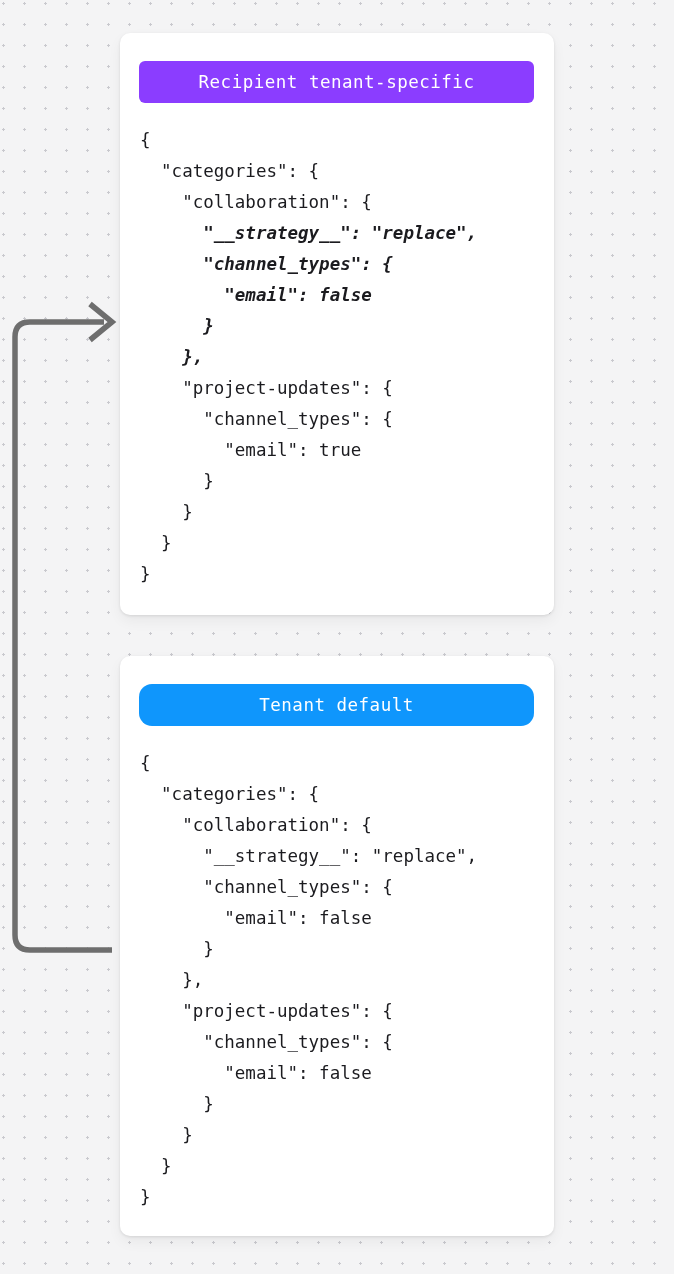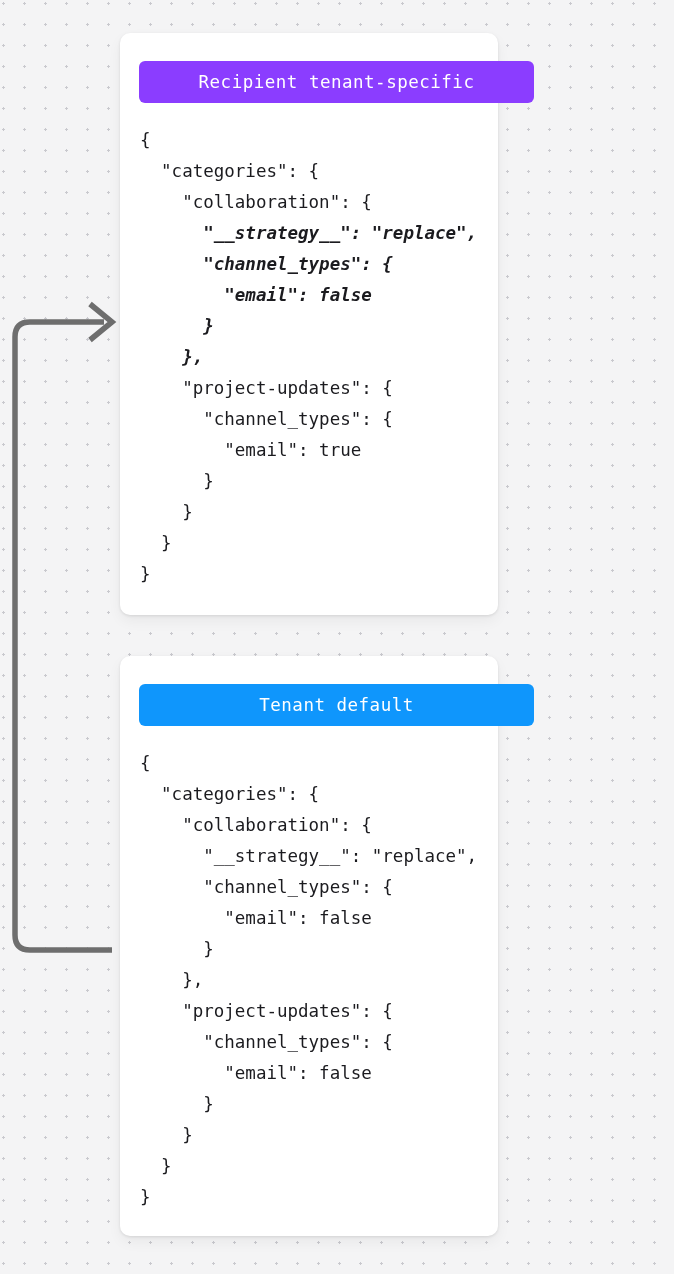--- a/index.html
+++ b/index.html
@@ -24,21 +24,21 @@
     position:absolute;
     left:0; top:280px;
     width:130px; height:700px;
     pointer-events:none;
   }
 
   
   .card {
     position:absolute;
     left:120px;
-    width:378px;
+    width:434px;
     background:#ffffff;
     border-radius:10px;
     box-shadow:0 1px 3px rgba(0,0,0,0.10), 0 6px 14px rgba(0,0,0,0.05);
   }
   #card-recipient { top:33px;  height:582px; }
   #card-default   { top:656px; height:580px; }
 
   .card-badge {
     position:absolute;
     left:19px; top:28px;
@@ -82,17 +82,17 @@
     <path d="M 112 670 L 30 670 Q 15 670 15 655 L 15 57 Q 15 42 30 42 L 104 42" fill="none" stroke="#6e6e6e" stroke-width="5.5" stroke-linecap="butt" stroke-linejoin="round"></path>
     <path d="M 90 24 L 112 42 L 90 60" fill="none" stroke="#6e6e6e" stroke-width="5.5" stroke-linecap="butt" stroke-linejoin="miter"></path>
   </svg>
 
   <div class="card" id="card-recipient">
     <div class="card-badge badge-purple" style="background: rgb(139, 61, 255);">Recipient tenant-specific</div>
     <pre class="code-block" id="code-recipient"><span class="code-line">{</span><span class="code-line">  "categories": {</span><span class="code-line">    "collaboration": {</span><span class="code-line hl">      "__strategy__": "replace",</span><span class="code-line hl">      "channel_types": {</span><span class="code-line hl">        "email": false</span><span class="code-line hl">      }</span><span class="code-line hl">    },</span><span class="code-line">    "project-updates": {</span><span class="code-line">      "channel_types": {</span><span class="code-line">        "email": true</span><span class="code-line">      }</span><span class="code-line">    }</span><span class="code-line">  }</span><span class="code-line">}</span></pre>
   </div>
 
   <div class="card" id="card-default">
-    <div class="card-badge badge-blue" style="background: rgb(15, 150, 252);">Tenant default</div>
+    <div class="card-badge badge-blue" style="background: rgb(15, 150, 252); border-radius: 13px;">Tenant default</div>
     <pre class="code-block" id="code-default"><span class="code-line">{</span><span class="code-line">  "categories": {</span><span class="code-line">    "collaboration": {</span><span class="code-line">      "__strategy__": "replace",</span><span class="code-line">      "channel_types": {</span><span class="code-line">        "email": false</span><span class="code-line">      }</span><span class="code-line">    },</span><span class="code-line">    "project-updates": {</span><span class="code-line">      "channel_types": {</span><span class="code-line">        "email": false</span><span class="code-line">      }</span><span class="code-line">    }</span><span class="code-line">  }</span><span class="code-line">}</span></pre>
   </div>
 
 </div>
 
 </body></html>

